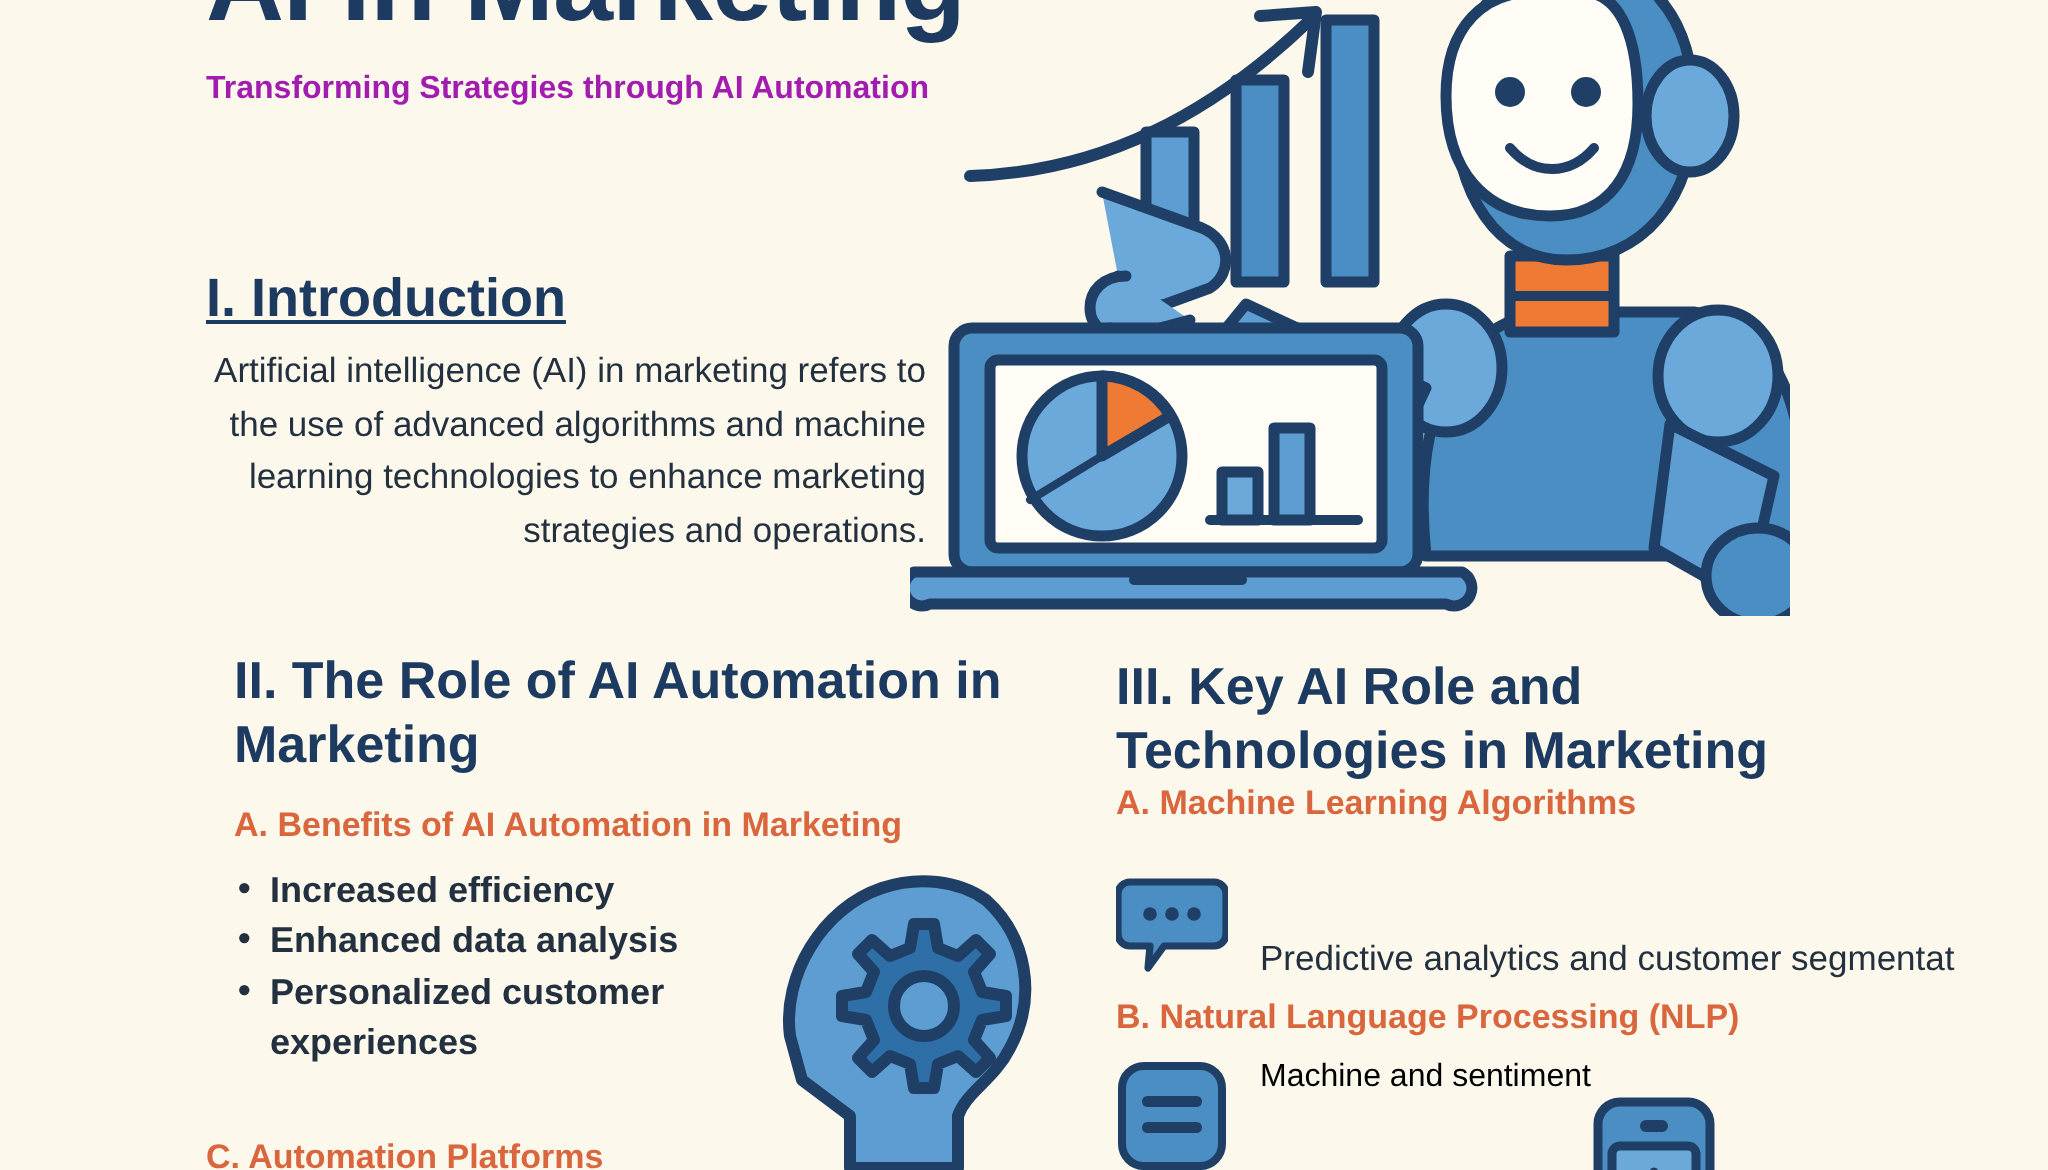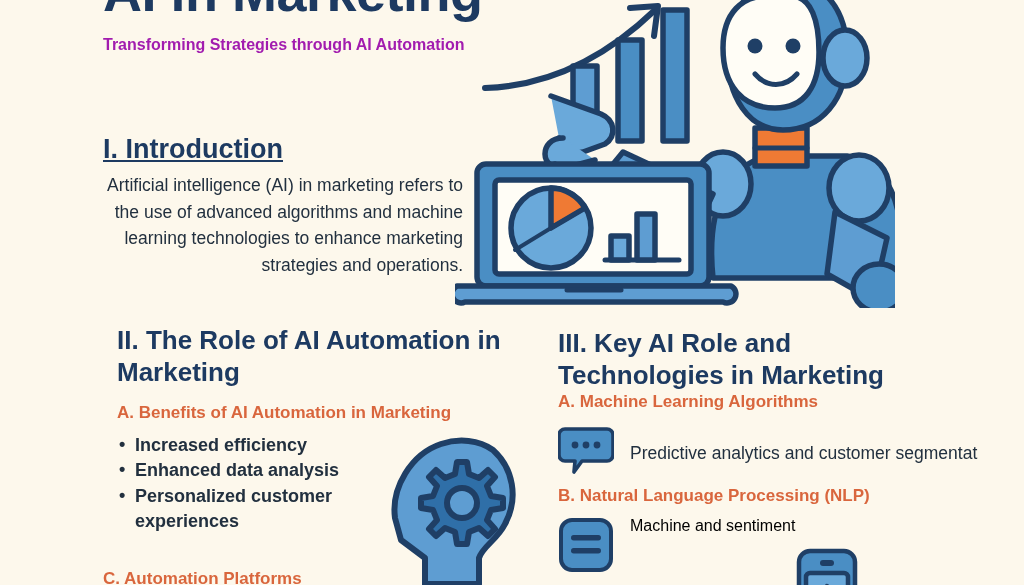--- a/index.html
+++ b/index.html
@@ -110,23 +110,23 @@
   
   #intro-block { position: absolute; left: 103px; top: 133px; width: 400px; }
   #sec2-block  { position: absolute; left: 117px; top: 325px; width: 430px; }
   #sec2-sub-a  { margin-top: 14px; }
   #sec2-sub-c  { position: absolute; left: 103px; top: 568px; }
 
   #sec3-sub-a  { }
 
   .icon-row {
     display: flex;
-    align-items: center;
+    align-items: flex-end;
     gap: 16px;
-    margin-top: 11px;
+    margin-top: 23px;
   }
   .icon-row .rowtext {
     font-size: 17.5px;
     color: #22303f;
     line-height: 1.38;
     white-space: nowrap;
     padding-top: 3px;
   }
   .icon-row-b {
     display: flex;

